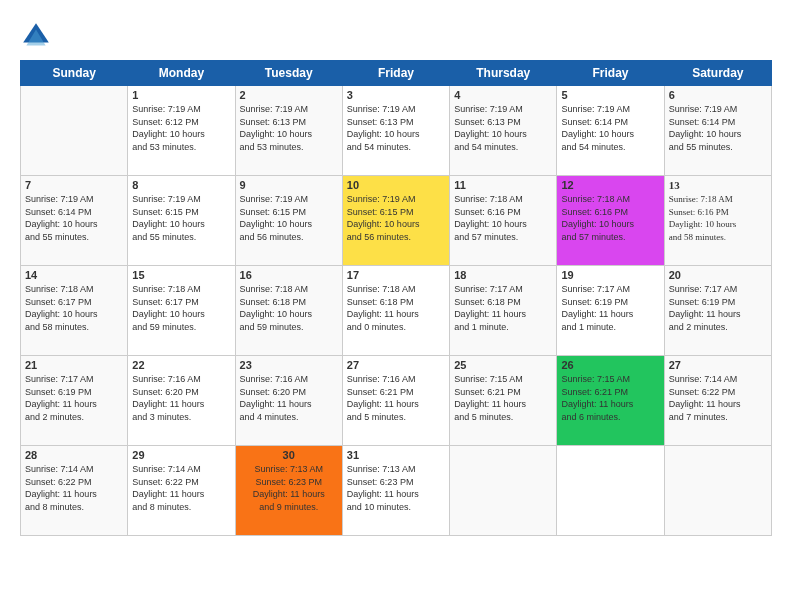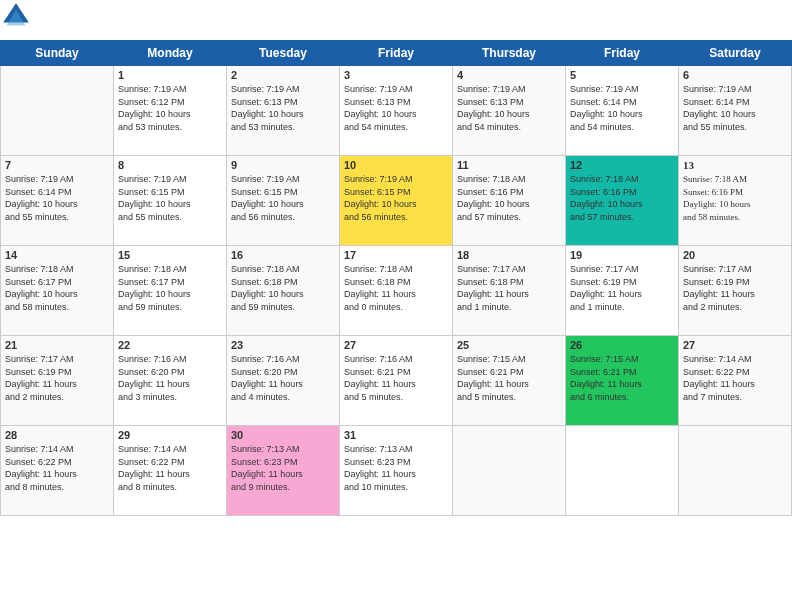--- a/index.html
+++ b/index.html
@@ -6,21 +6,21 @@
     body {
       width: 792px;
       height: 612px;
       font-family: Arial, sans-serif;
       background: #fff;
       overflow: hidden;
     }
     .page {
       width: 792px;
       height: 448px;
-      padding: 0;
+      padding: 20px;
       display: flex;
       flex-direction: column;
     }
     .header {
       display: flex;
       justify-content: space-between;
       align-items: flex-start;
       margin-bottom: 8px;
     }
     .logo {
@@ -205,21 +205,21 @@
 Daylight: 10 hours
 and 56 minutes.</div>
           </td>
           <td style="background: rgb(249, 249, 249);">
             <span class="day-num">11</span>
             <div class="day-info" style="white-space: pre-line;">Sunrise: 7:18 AM
 Sunset: 6:16 PM
 Daylight: 10 hours
 and 57 minutes.</div>
           </td>
-          <td style="background: #14b8a6;">
+          <td style="background: #d946ef;">
             <span class="day-num">12</span>
             <div class="day-info" style="white-space: pre-line;">Sunrise: 7:18 AM
 Sunset: 6:16 PM
 Daylight: 10 hours
 and 57 minutes.</div>
           </td>
           <td style="background: rgb(249, 249, 249); font-family: Liberation Serif, serif;">
             <span class="day-num">13</span>
             <div class="day-info" style="white-space: pre-line;">Sunrise: 7:18 AM
 Sunset: 6:16 PM
@@ -337,21 +337,21 @@
 Daylight: 11 hours
 and 8 minutes.</div>
           </td>
           <td style="background: rgb(255, 255, 255);">
             <span class="day-num">29</span>
             <div class="day-info" style="white-space: pre-line;">Sunrise: 7:14 AM
 Sunset: 6:22 PM
 Daylight: 11 hours
 and 8 minutes.</div>
           </td>
-          <td style="background: #f9a8d4;">
+          <td style="background: #f97316; text-align: center;">
             <span class="day-num">30</span>
             <div class="day-info" style="white-space: pre-line;">Sunrise: 7:13 AM
 Sunset: 6:23 PM
 Daylight: 11 hours
 and 9 minutes.</div>
           </td>
           <td style="background: rgb(255, 255, 255);">
             <span class="day-num">31</span>
             <div class="day-info" style="white-space: pre-line;">Sunrise: 7:13 AM
 Sunset: 6:23 PM

